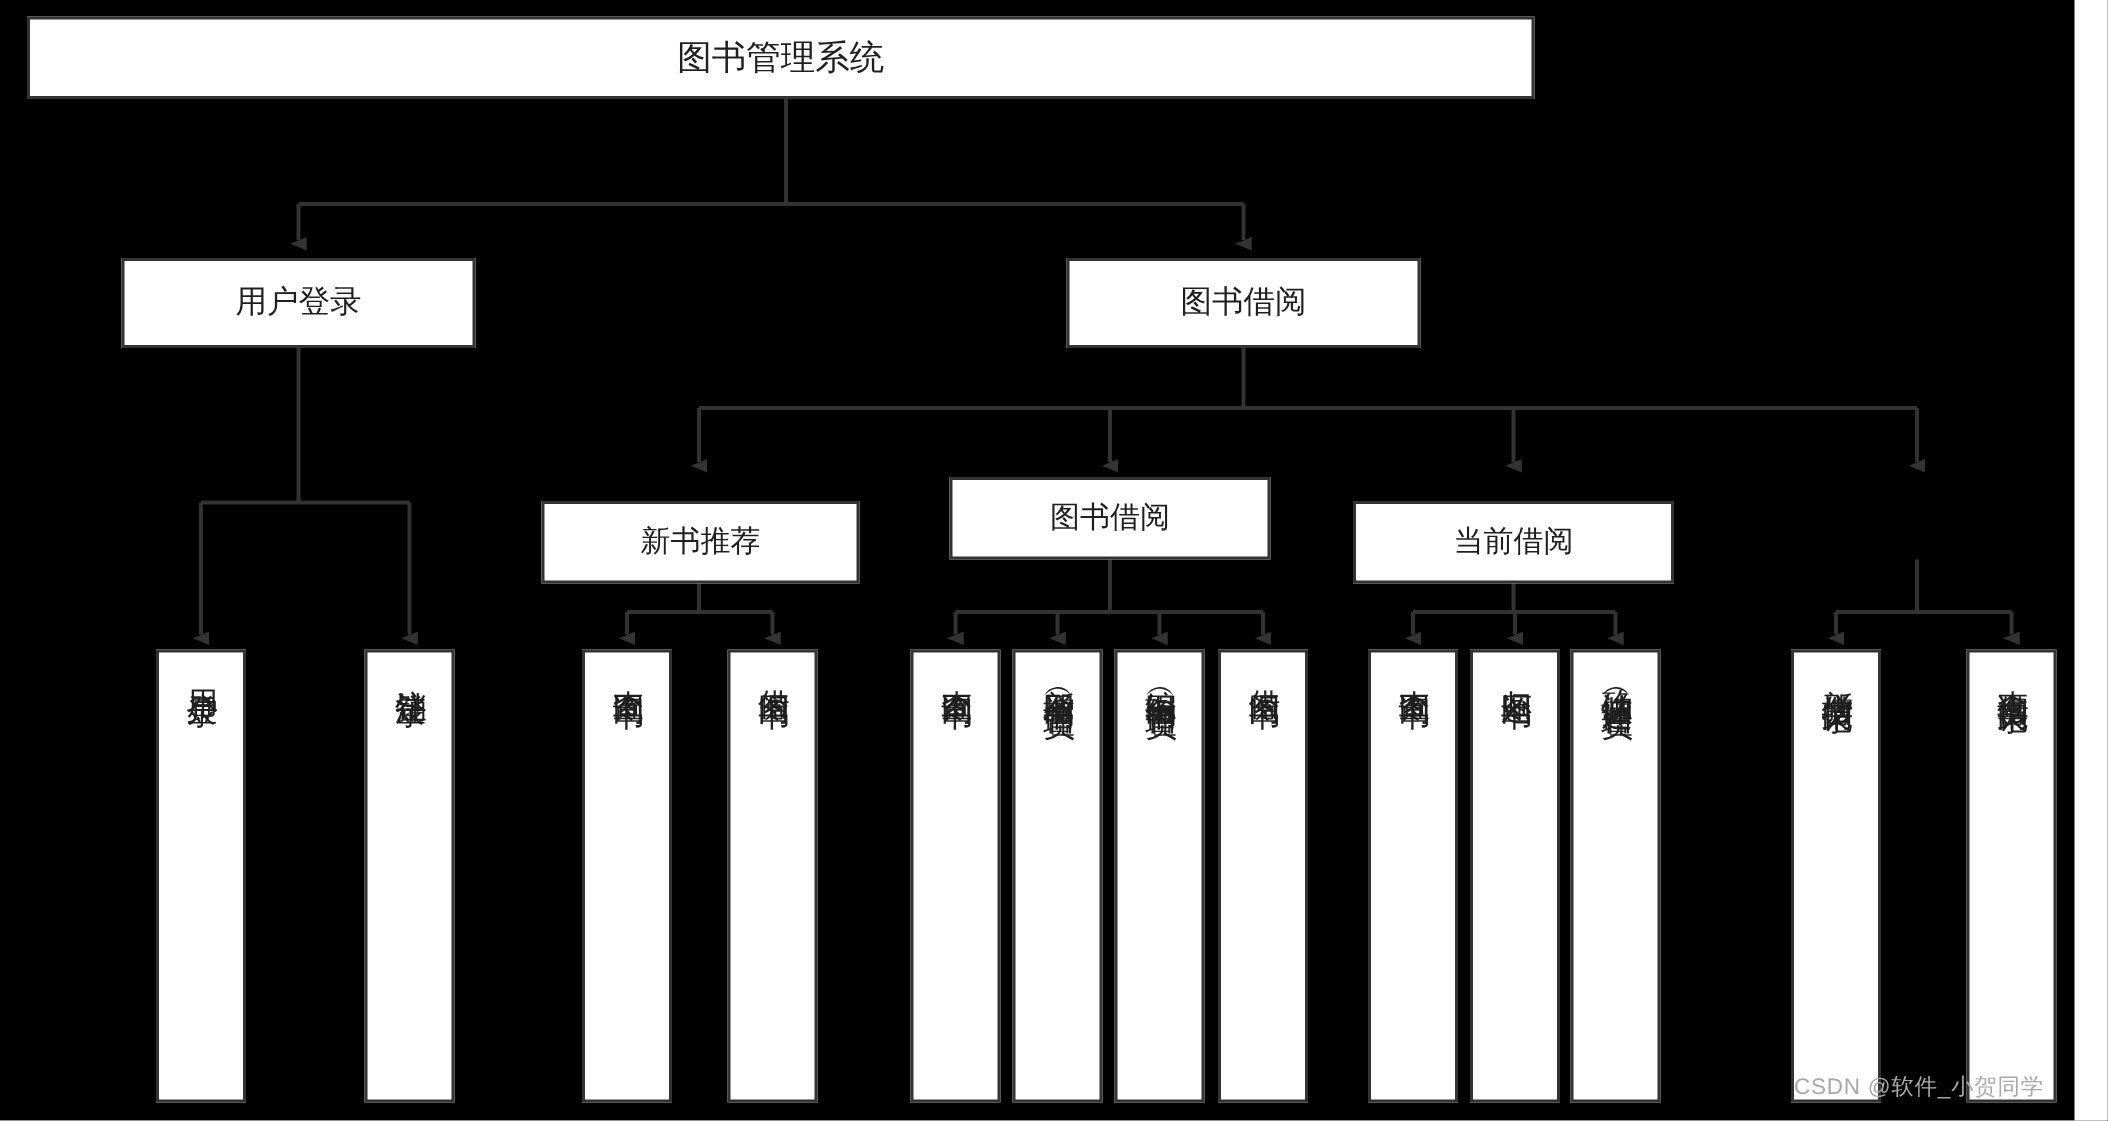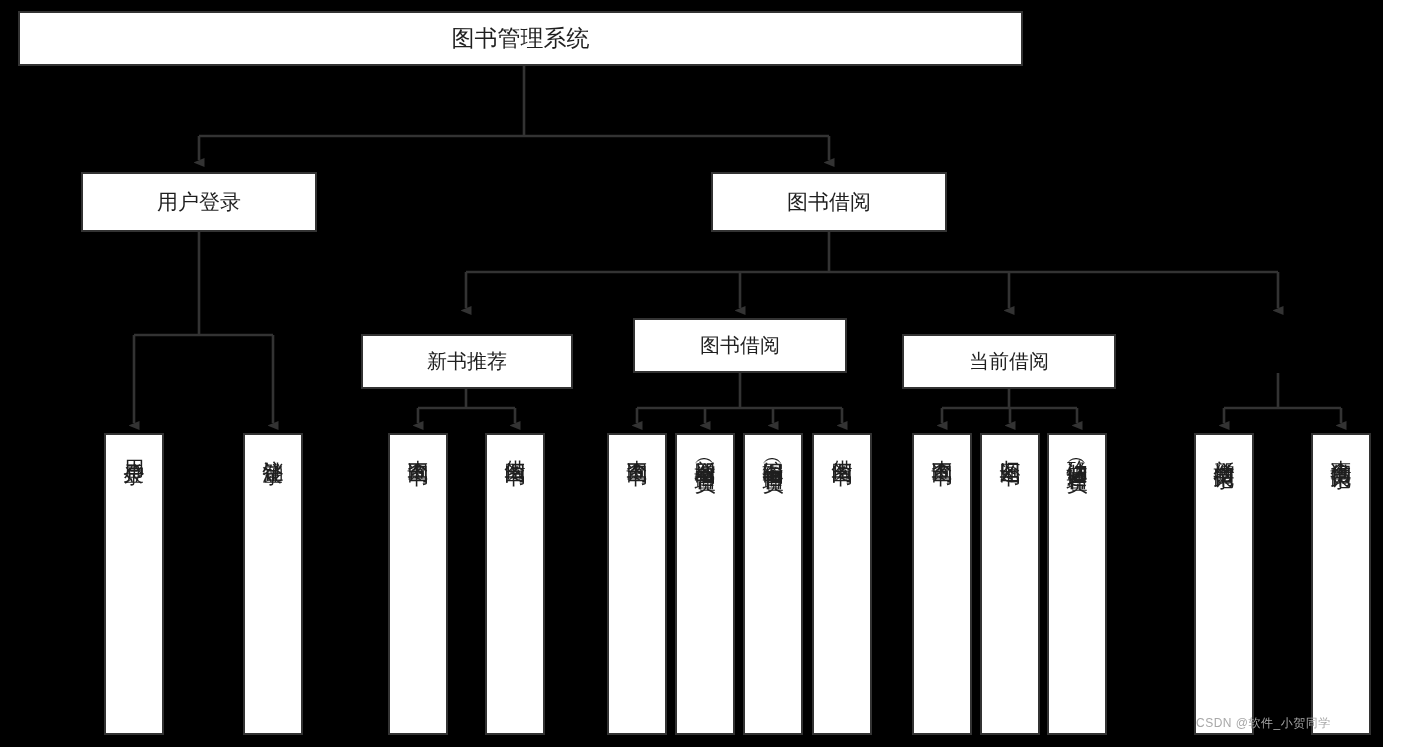--- a/index.html
+++ b/index.html
@@ -63,21 +63,21 @@
   }
   .node.level-leaf .node-label {
     writing-mode: vertical-rl;
     text-orientation: upright;
     font-size: 21px;
     letter-spacing: 2px;
     line-height: 1.05;
   }
   .watermark {
     position: absolute;
-    font-size: 12px;
+    font-size: 15px;
     color: #a8a8a8;
     white-space: nowrap;
     letter-spacing: 0.5px;
   }
 </style>
 </head>
 <body>
 
 <div id="diagram-root">
 

